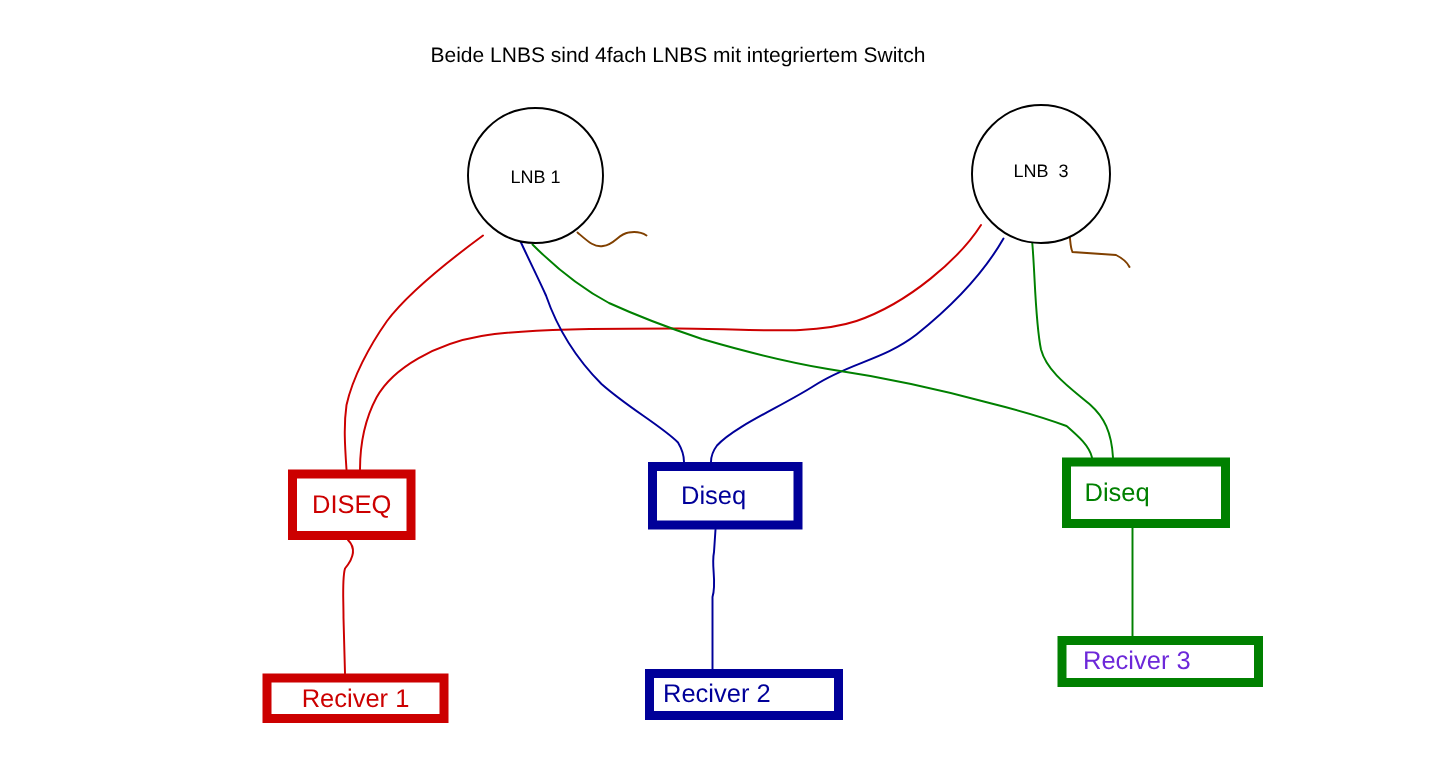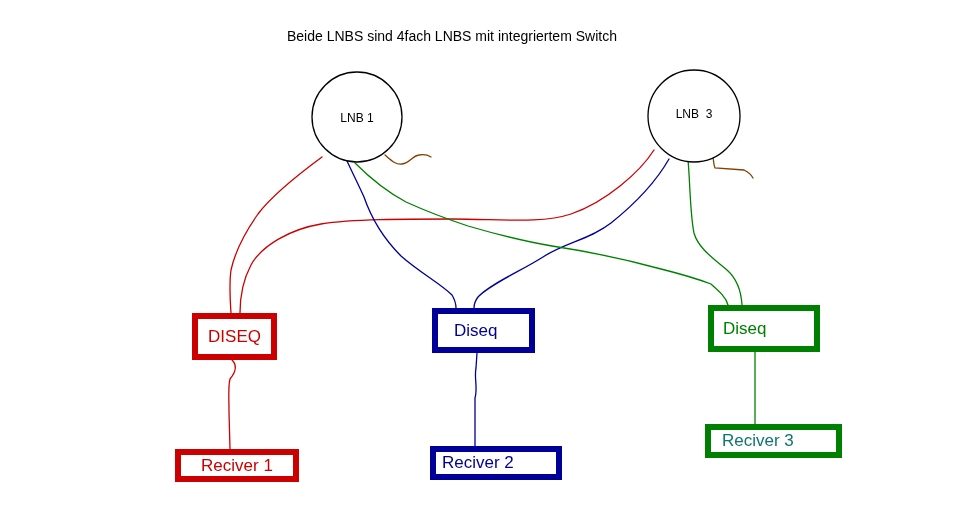--- a/index.html
+++ b/index.html
@@ -69,17 +69,17 @@
   <div class="node-box diseq3" style="border-color: rgb(0, 128, 0); color: rgb(0, 128, 0);">
     <span>Diseq</span>
   </div>
 
   <div class="node-box receiver1 centered" style="border-color: rgb(204, 0, 0); color: rgb(204, 0, 0);">
     <span>Reciver 1</span>
   </div>
   <div class="node-box receiver2" style="border-color: rgb(0, 0, 153); color: rgb(0, 0, 153);">
     <span>Reciver 2</span>
   </div>
-  <div class="node-box receiver3" style="border-color: rgb(0, 128, 0); color: #0f766e;">
+  <div class="node-box receiver3" style="border-color: rgb(0, 128, 0); color: #6d28d9;">
     <span>Reciver 3</span>
   </div>
 
 </div>
 
 </body></html>

